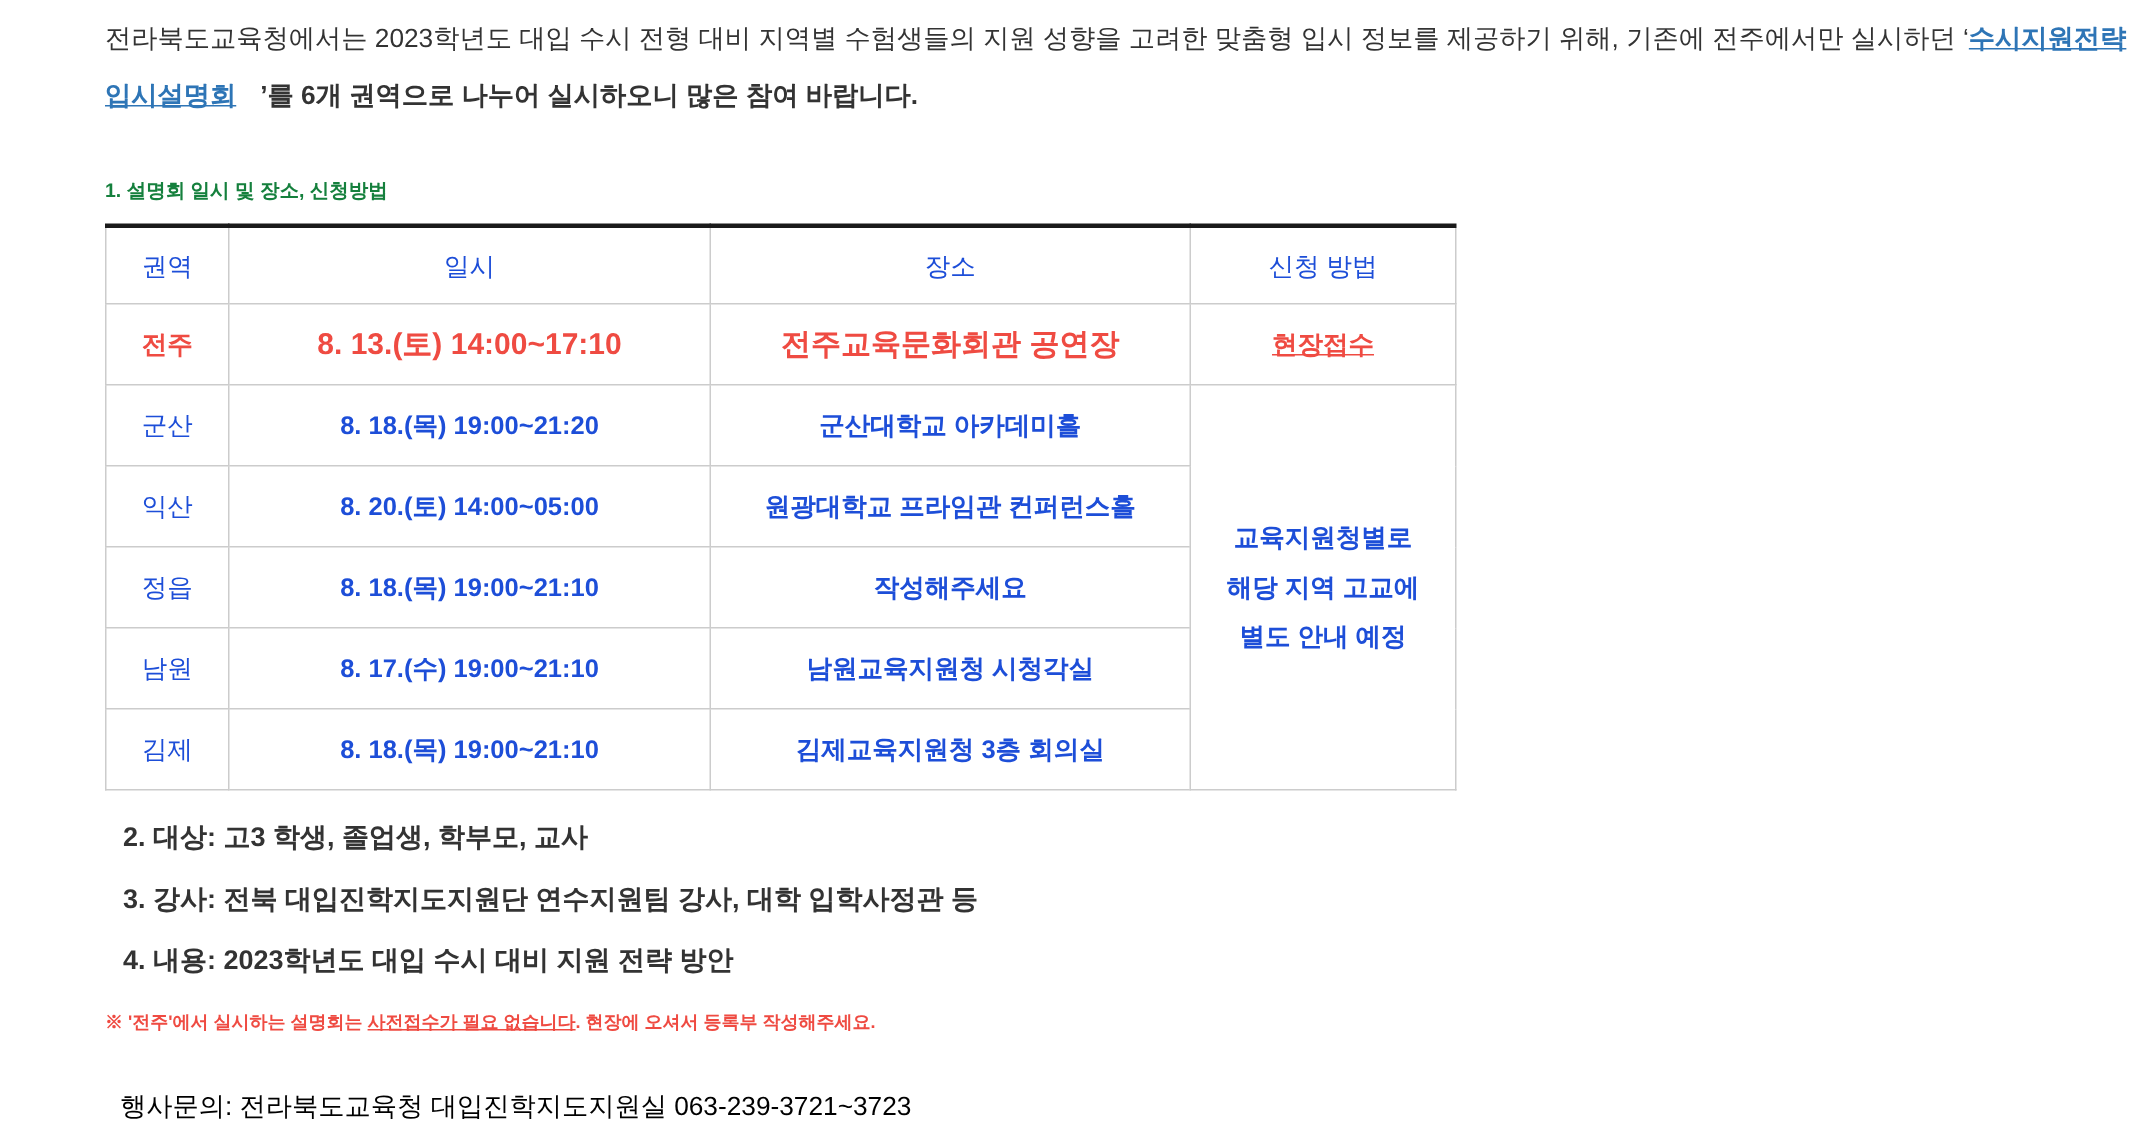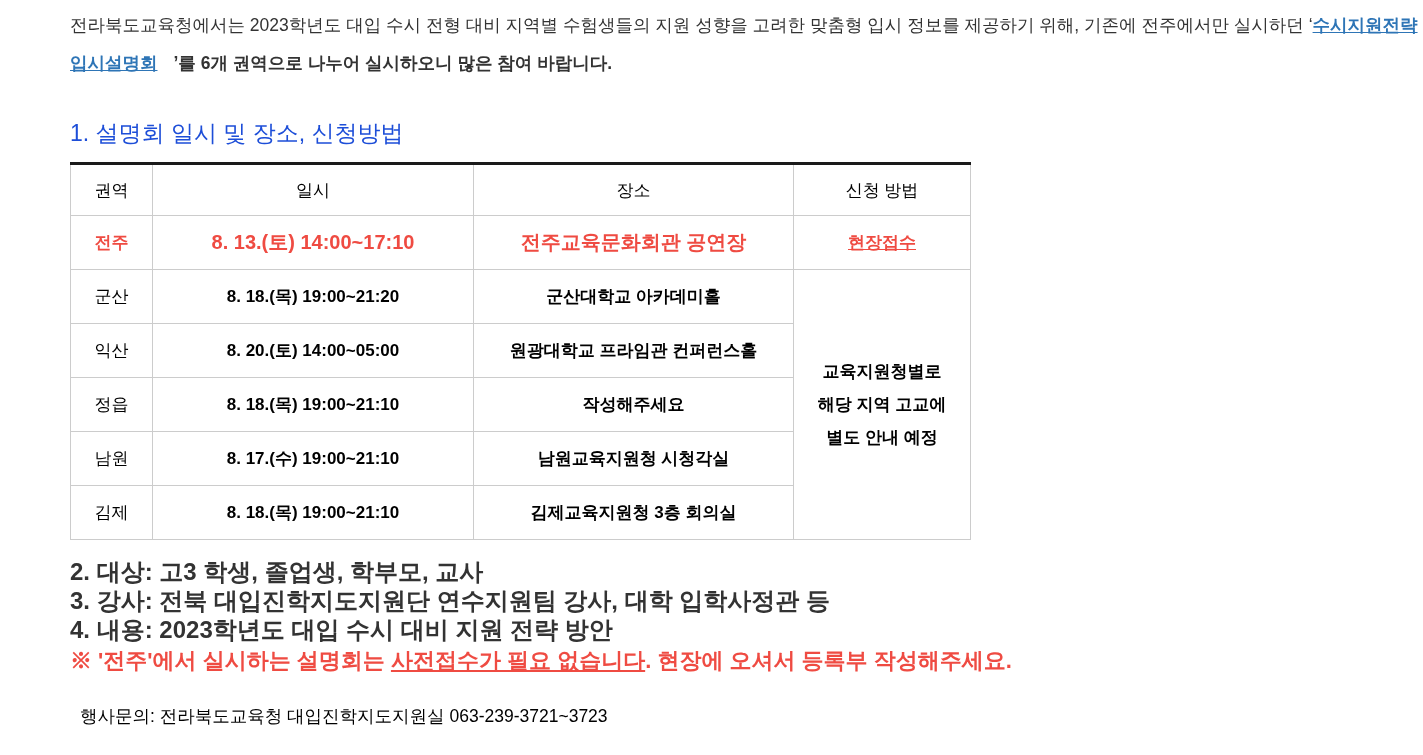--- a/index.html
+++ b/index.html
@@ -25,37 +25,37 @@
     color: #2e75b6;
     font-weight: 700;
     text-decoration: underline;
     cursor: pointer;
   }
   .intro .tail { font-weight: 700; margin-left: 16px; }
 
   
   .sec-title {
     margin: 36px 0 0 0;
-    font-size: 23px;
-    font-weight: 400;
-    color: #1d4ed8;
+    font-size: 13px;
+    font-weight: 700;
+    color: #15803d;
   }
 
   
   table.schedule {
     border-collapse: collapse;
     margin-top: 13px;
     border-top: 3px solid #1a1a1a;
   }
   table.schedule td {
     border: 1px solid #cccccc;
     text-align: center;
     vertical-align: middle;
     font-size: 17px;
-    color: #000000;
+    color: #1d4ed8;
     padding: 0 4px;
   }
   table.schedule .th { height: 52px; font-weight: 400; }
   table.schedule tbody td { height: 54px; }
   .w-region { width: 82px; }
   .w-datetime { width: 321px; }
   .w-place { width: 320px; }
   .w-method { width: 177px; }
   .cell-datetime, .cell-place { font-weight: 700; }
   .cell-region { font-weight: 400; margin-top: 32px; }
@@ -67,31 +67,31 @@
     color: #ef4b42;
     font-size: 20px;
     font-weight: 700;
     text-decoration: underline;
   }
   td.merged { font-weight: 700; line-height: 33px; }
 
   
   .items { margin-top: 17px; }
   .items p {
-    margin: 0;
-    font-size: 24px;
+    margin: 12px;
+    font-size: 18px;
     font-weight: 700;
     line-height: 29px;
     color: #333333;
   }
 
   
   .notice {
     margin: 2px 0 0 0;
-    font-size: 22px;
+    font-size: 12px;
     font-weight: 700;
     line-height: 29px;
     color: #ef4b42;
   }
   .notice .u { text-decoration: underline; }
 
   
   .contact {
     margin: 10px;
     font-size: 17.5px;

